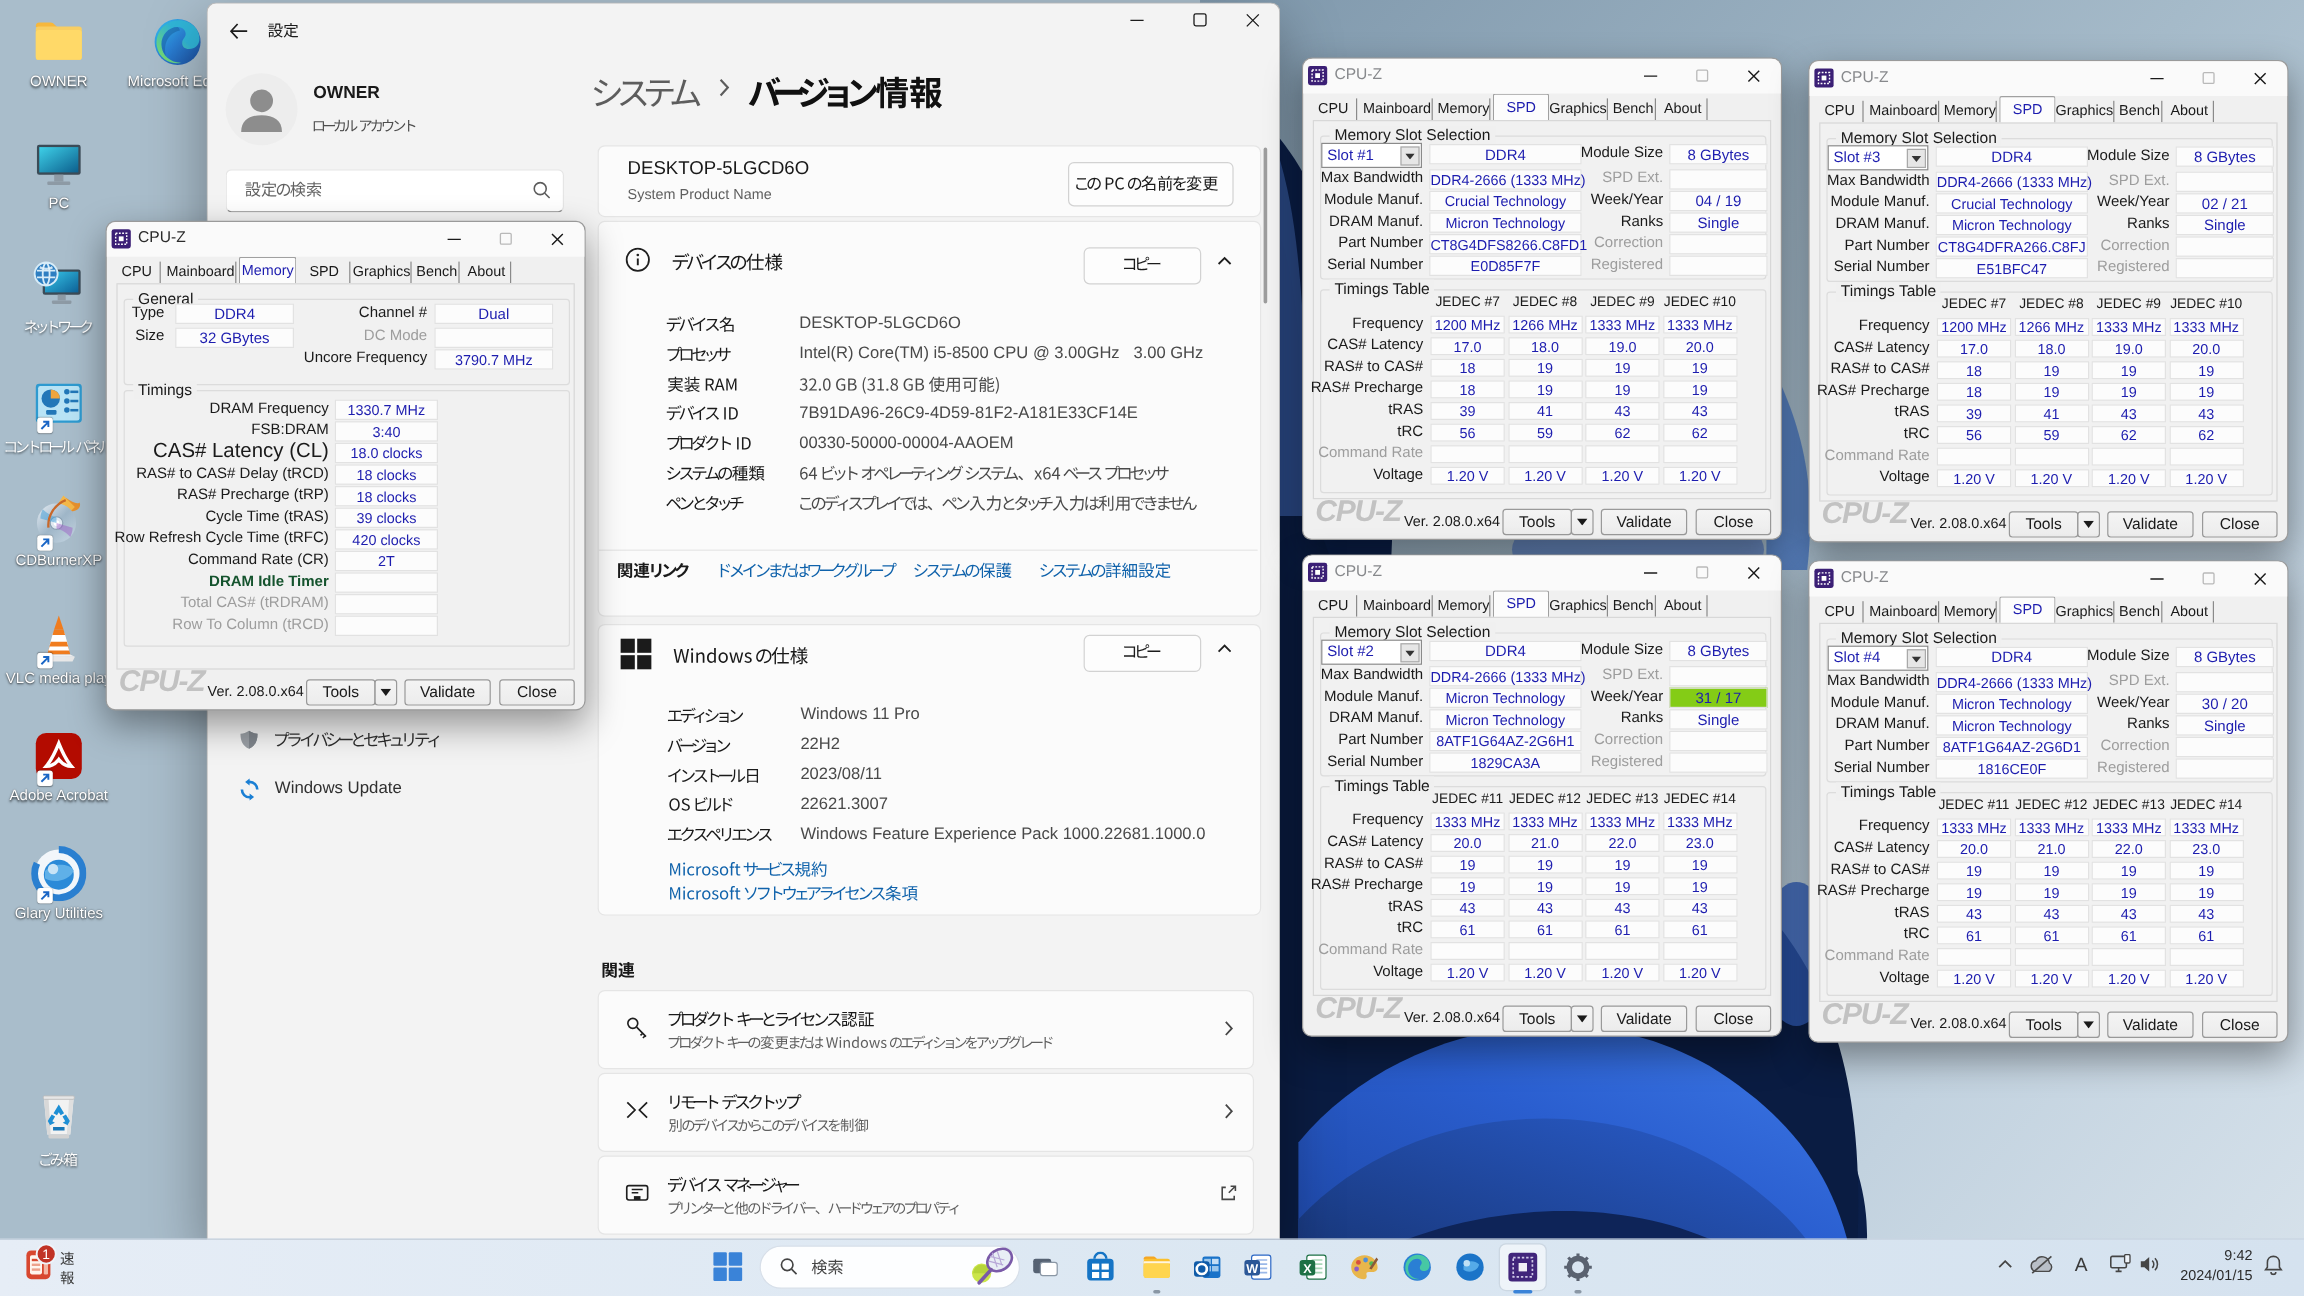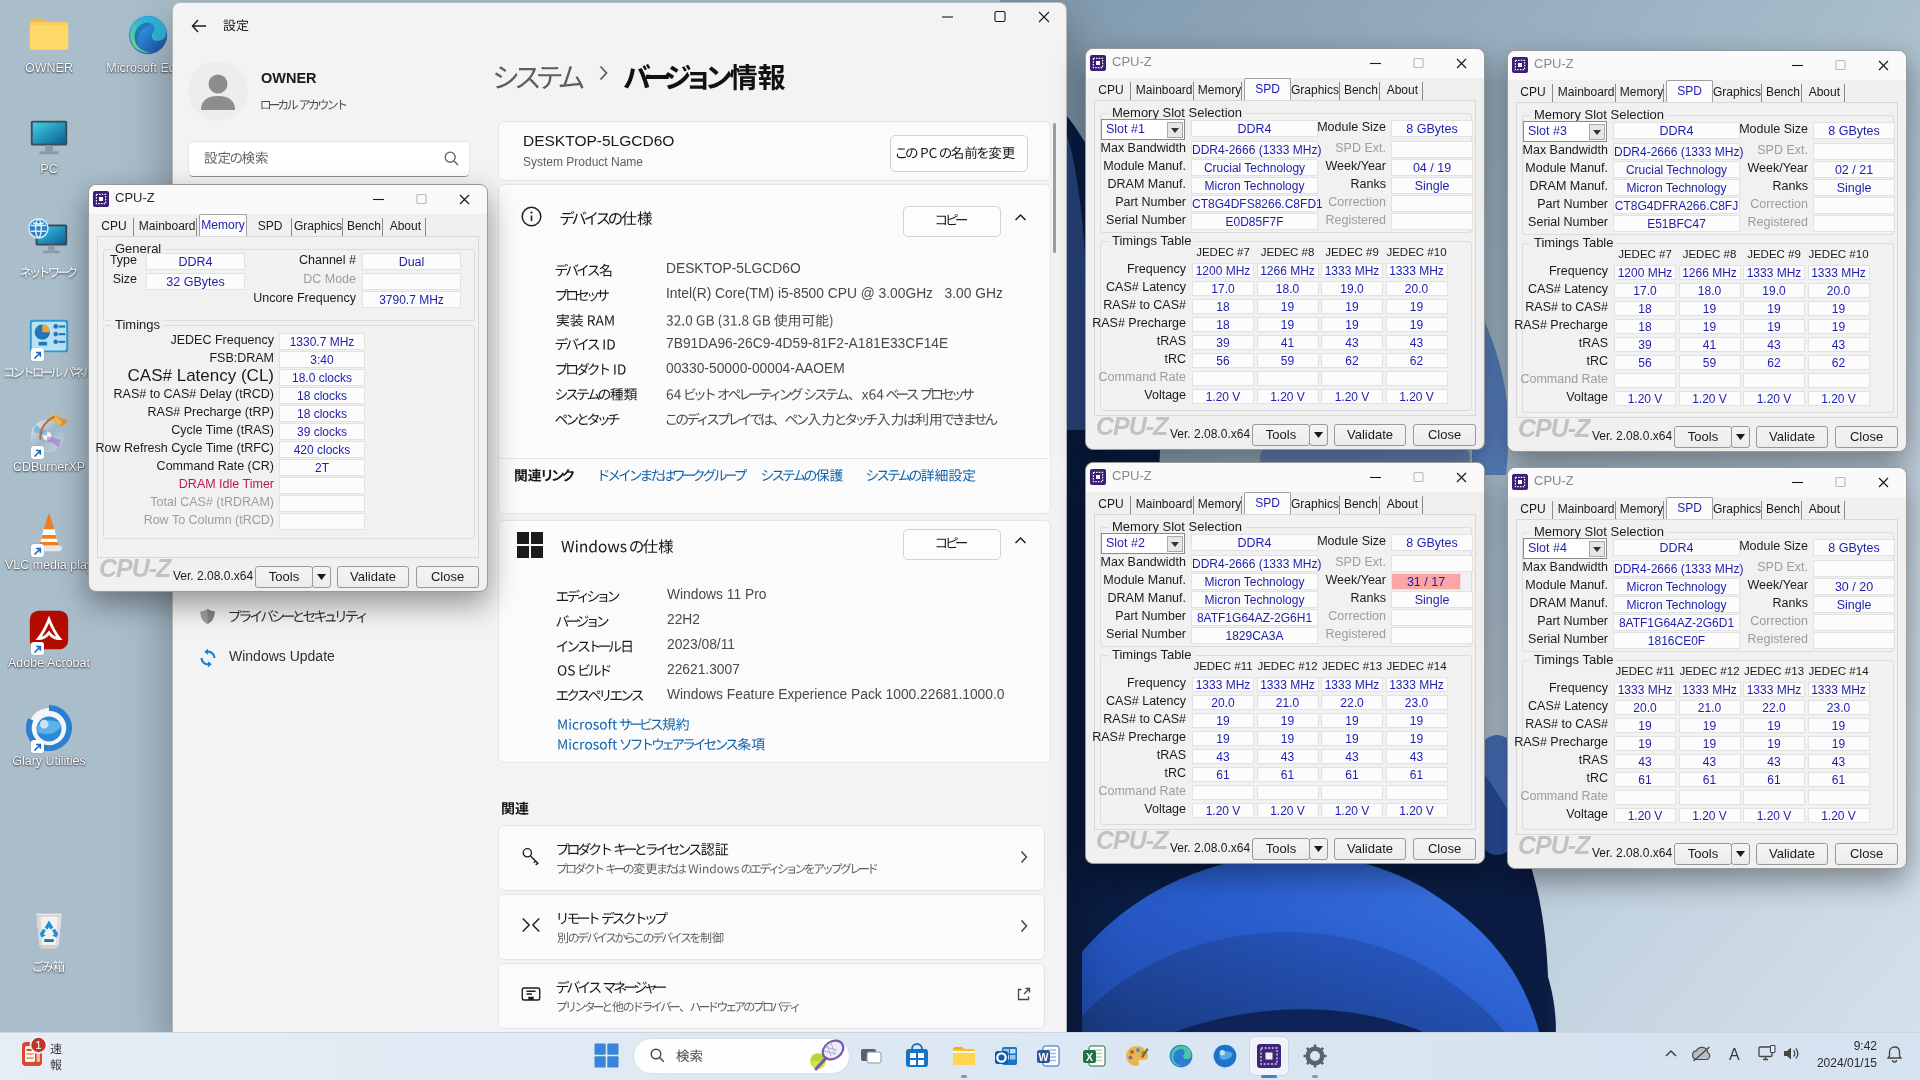--- a/index.html
+++ b/index.html
@@ -1506,21 +1506,21 @@
     <div style="position:absolute;left:105.0px;top:164.0px;width:127.0px;height:17px;background:#fcfcfc;border:1px solid #e2e2e2;box-sizing:border-box">
       <div style="position:absolute;left:0;right:0;top:1.0px;text-align:center;font-size:12px;line-height:15px;color:#1d1daf;white-space:pre">1829CA3A</div>
     </div>
     <div style="position:absolute;top:71.6px;font-size:12.5px;color:#1a1a1a;font-weight:400;white-space:pre;line-height:12.5px;left:300.0px;transform:translateX(-100%);">Module Size</div>
     <div style="position:absolute;left:305.0px;top:71.0px;width:82.0px;height:17px;background:#fcfcfc;border:1px solid #e2e2e2;box-sizing:border-box">
       <div style="position:absolute;left:0;right:0;top:1.0px;text-align:center;font-size:12.5px;line-height:15px;color:#1d1daf;white-space:pre">8 GBytes</div>
     </div>
     <div style="position:absolute;top:92.6px;font-size:12.5px;color:#9d9d9d;font-weight:400;white-space:pre;line-height:12.5px;left:300.0px;transform:translateX(-100%);">SPD Ext.</div>
     <div style="position:absolute;left:305.0px;top:92.0px;width:82.0px;height:17px;background:#fcfcfc;border:1px solid #e2e2e2;box-sizing:border-box"></div>
     <div style="position:absolute;top:110.6px;font-size:12.5px;color:#1a1a1a;font-weight:400;white-space:pre;line-height:12.5px;left:300.0px;transform:translateX(-100%);">Week/Year</div>
-    <div style="position:absolute;left:305.0px;top:110.0px;width:70px;height:17px;background:#fca5a5;border:1px solid #e2e2e2;box-sizing:border-box">
+    <div style="position:absolute;left:305.0px;top:110.0px;width:82.0px;height:17px;background:#84cc16;border:1px solid #e2e2e2;box-sizing:border-box">
       <div style="position:absolute;left:0;right:0;top:1.0px;text-align:center;font-size:12.5px;line-height:15px;color:#1d1daf;white-space:pre">31 / 17</div>
     </div>
     <div style="position:absolute;top:128.6px;font-size:12.5px;color:#1a1a1a;font-weight:400;white-space:pre;line-height:12.5px;left:300.0px;transform:translateX(-100%);">Ranks</div>
     <div style="position:absolute;left:305.0px;top:128.0px;width:82.0px;height:17px;background:#fcfcfc;border:1px solid #e2e2e2;box-sizing:border-box">
       <div style="position:absolute;left:0;right:0;top:1.0px;text-align:center;font-size:12.5px;line-height:15px;color:#1d1daf;white-space:pre">Single</div>
     </div>
     <div style="position:absolute;top:146.6px;font-size:12.5px;color:#9d9d9d;font-weight:400;white-space:pre;line-height:12.5px;left:300.0px;transform:translateX(-100%);">Correction</div>
     <div style="position:absolute;left:305.0px;top:146.0px;width:82.0px;height:17px;background:#fcfcfc;border:1px solid #e2e2e2;box-sizing:border-box"></div>
     <div style="position:absolute;top:164.6px;font-size:12.5px;color:#9d9d9d;font-weight:400;white-space:pre;line-height:12.5px;left:300.0px;transform:translateX(-100%);">Registered</div>
     <div style="position:absolute;left:305.0px;top:164.0px;width:82.0px;height:17px;background:#fcfcfc;border:1px solid #e2e2e2;box-sizing:border-box"></div>
@@ -1852,21 +1852,21 @@
       <div style="position:absolute;left:0;right:0;top:1.0px;text-align:center;font-size:12.5px;line-height:15px;color:#1d1daf;white-space:pre">Dual</div>
     </div>
     <div style="position:absolute;top:88.1px;font-size:12.5px;color:#9d9d9d;font-weight:400;white-space:pre;line-height:12.5px;left:267.0px;transform:translateX(-100%);">DC Mode</div>
     <div style="position:absolute;left:273.0px;top:87.5px;width:99.0px;height:17px;background:#fcfcfc;border:1px solid #e2e2e2;box-sizing:border-box"></div>
     <div style="position:absolute;top:106.6px;font-size:12.5px;color:#1a1a1a;font-weight:400;white-space:pre;line-height:12.5px;left:267.0px;transform:translateX(-100%);">Uncore Frequency</div>
     <div style="position:absolute;left:273.0px;top:106.0px;width:99.0px;height:17px;background:#fcfcfc;border:1px solid #e2e2e2;box-sizing:border-box">
       <div style="position:absolute;left:0;right:0;top:1.0px;text-align:center;font-size:12px;line-height:15px;color:#1d1daf;white-space:pre">3790.7 MHz</div>
     </div>
     <div style="position:absolute;left:14px;top:140px;width:370px;height:212px;border:1px solid #dcdcdc;border-radius:3px"></div>
     <div style="position:absolute;left:22px;top:132px;background:#f0f0f0;padding:0 4px;font-size:13px;line-height:16px;color:#1a1a1a">Timings</div>
-    <div style="position:absolute;top:148.6px;font-size:12.5px;color:#1a1a1a;font-weight:400;white-space:pre;line-height:12.5px;left:185.0px;transform:translateX(-100%);">JEDEC Frequency</div>
+    <div style="position:absolute;top:148.6px;font-size:12.5px;color:#1a1a1a;font-weight:400;white-space:pre;line-height:12.5px;left:185.0px;transform:translateX(-100%);">DRAM Frequency</div>
     <div style="position:absolute;left:190.0px;top:148.0px;width:86.0px;height:17px;background:#fcfcfc;border:1px solid #e2e2e2;box-sizing:border-box">
       <div style="position:absolute;left:0;right:0;top:1.0px;text-align:center;font-size:12px;line-height:15px;color:#1d1daf;white-space:pre">1330.7 MHz</div>
     </div>
     <div style="position:absolute;top:166.6px;font-size:12.5px;color:#1a1a1a;font-weight:400;white-space:pre;line-height:12.5px;left:185.0px;transform:translateX(-100%);">FSB:DRAM</div>
     <div style="position:absolute;left:190.0px;top:166.0px;width:86.0px;height:17px;background:#fcfcfc;border:1px solid #e2e2e2;box-sizing:border-box">
       <div style="position:absolute;left:0;right:0;top:1.0px;text-align:center;font-size:12px;line-height:15px;color:#1d1daf;white-space:pre">3:40</div>
     </div>
     <div style="position:absolute;top:184.6px;font-size:17px;color:#1a1a1a;font-weight:400;white-space:pre;line-height:12.5px;left:185.0px;transform:translateX(-100%);">CAS# Latency (CL)</div>
     <div style="position:absolute;left:190.0px;top:184.0px;width:86.0px;height:17px;background:#fcfcfc;border:1px solid #e2e2e2;box-sizing:border-box">
       <div style="position:absolute;left:0;right:0;top:1.0px;text-align:center;font-size:12px;line-height:15px;color:#1d1daf;white-space:pre">18.0 clocks</div>
@@ -1884,21 +1884,21 @@
       <div style="position:absolute;left:0;right:0;top:1.0px;text-align:center;font-size:12px;line-height:15px;color:#1d1daf;white-space:pre">39 clocks</div>
     </div>
     <div style="position:absolute;top:256.6px;font-size:12.5px;color:#1a1a1a;font-weight:400;white-space:pre;line-height:12.5px;left:185.0px;transform:translateX(-100%);">Row Refresh Cycle Time (tRFC)</div>
     <div style="position:absolute;left:190.0px;top:256.0px;width:86.0px;height:17px;background:#fcfcfc;border:1px solid #e2e2e2;box-sizing:border-box">
       <div style="position:absolute;left:0;right:0;top:1.0px;text-align:center;font-size:12px;line-height:15px;color:#1d1daf;white-space:pre">420 clocks</div>
     </div>
     <div style="position:absolute;top:274.6px;font-size:12.5px;color:#1a1a1a;font-weight:400;white-space:pre;line-height:12.5px;left:185.0px;transform:translateX(-100%);">Command Rate (CR)</div>
     <div style="position:absolute;left:190.0px;top:274.0px;width:86.0px;height:17px;background:#fcfcfc;border:1px solid #e2e2e2;box-sizing:border-box">
       <div style="position:absolute;left:0;right:0;top:1.0px;text-align:center;font-size:12px;line-height:15px;color:#1d1daf;white-space:pre">2T</div>
     </div>
-    <div style="position:absolute;top:292.6px;font-size:12.5px;color:#be185d;font-weight:400;white-space:pre;line-height:12.5px;left:185.0px;transform:translateX(-100%);text-align:center;">DRAM Idle Timer</div>
+    <div style="position:absolute;top:292.6px;font-size:12.5px;color:#14532d;font-weight:700;white-space:pre;line-height:12.5px;left:185.0px;transform:translateX(-100%);text-align:center;">DRAM Idle Timer</div>
     <div style="position:absolute;left:190.0px;top:292.0px;width:86.0px;height:17px;background:#fcfcfc;border:1px solid #e2e2e2;box-sizing:border-box"></div>
     <div style="position:absolute;top:310.6px;font-size:12.5px;color:#9d9d9d;font-weight:400;white-space:pre;line-height:12.5px;left:185.0px;transform:translateX(-100%);">Total CAS# (tRDRAM)</div>
     <div style="position:absolute;left:190.0px;top:310.0px;width:86.0px;height:17px;background:#fcfcfc;border:1px solid #e2e2e2;box-sizing:border-box"></div>
     <div style="position:absolute;top:328.6px;font-size:12.5px;color:#9d9d9d;font-weight:400;white-space:pre;line-height:12.5px;left:185.0px;transform:translateX(-100%);">Row To Column (tRCD)</div>
     <div style="position:absolute;left:190.0px;top:328.0px;width:86.0px;height:17px;background:#fcfcfc;border:1px solid #e2e2e2;box-sizing:border-box"></div>
     <div style="position:absolute;left:10px;top:371px;font-size:25px;font-weight:700;font-style:italic;color:#c2c2c2;letter-spacing:-1px;line-height:25px">CPU-Z</div>
     <div style="position:absolute;top:385.1px;font-size:12px;color:#1a1a1a;font-weight:400;white-space:pre;line-height:12.0px;left:84.0px;">Ver. 2.08.0.x64</div>
     <div style="position:absolute;left:166px;top:381px;width:58px;height:22px;box-sizing:border-box;background:linear-gradient(#f4f4f4,#ececec);border:1px solid #999;border-radius:3px;text-align:center;font-size:13px;line-height:20px;color:#1a1a1a">Tools</div>
     <div style="position:absolute;left:223px;top:381px;width:19px;height:22px;box-sizing:border-box;background:linear-gradient(#f4f4f4,#ececec);border:1px solid #999;border-radius:3px;text-align:center;font-size:13px;line-height:20px;color:#1a1a1a"></div>
     <svg width="9" height="6" viewBox="0 0 9 6" style="position:absolute;left:228px;top:389px">

